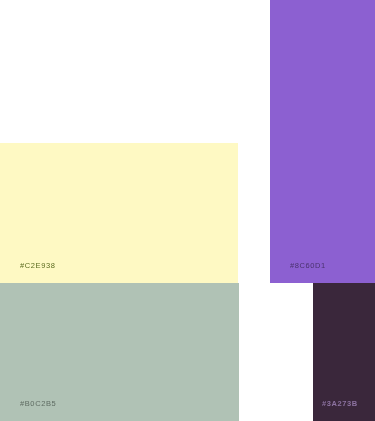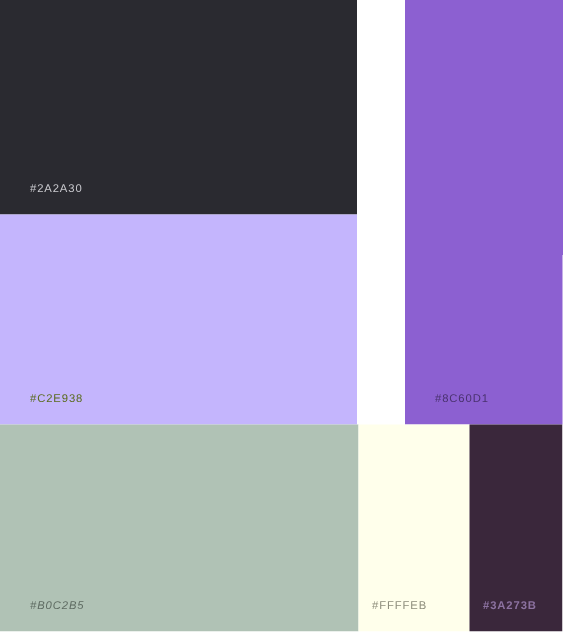--- a/index.html
+++ b/index.html
@@ -44,37 +44,31 @@
   #swatch-plum     { left: 313px; top: 283px; width: 62px;  height: 138px; }
 
   #swatch-cream .swatch-label { left: 9px; }
   #swatch-plum  .swatch-label { left: 9px; }
 </style>
 </head>
 <body>
 
 <div id="palette">
 
-  <div class="swatch" id="swatch-charcoal" style="background-color: rgb(42, 42, 48);">
-    <span class="swatch-label" style="color: rgb(201, 201, 206);">#2A2A30</span>
-  </div>
 
-  <div class="swatch" id="swatch-lime" style="background-color: #c4b5fd;">
+  <div class="swatch" id="swatch-lime" style="background-color: #fef9c3;">
     <span class="swatch-label" style="color: rgb(90, 107, 30);">#C2E938</span>
   </div>
 
   <div class="swatch" id="swatch-purple" style="background-color: rgb(140, 96, 209); margin-left: 32px;">
     <span class="swatch-label" style="color: rgb(74, 50, 111);">#8C60D1</span>
   </div>
 
   <div class="swatch" id="swatch-sage" style="background-color: rgb(176, 194, 181);">
-    <span class="swatch-label" style="color: rgb(94, 107, 98); font-style: italic;">#B0C2B5</span>
+    <span class="swatch-label" style="color: rgb(94, 107, 98);">#B0C2B5</span>
   </div>
 
-  <div class="swatch" id="swatch-cream" style="background-color: rgb(255, 255, 235);">
-    <span class="swatch-label" style="color: rgb(142, 142, 124);">#FFFFEB</span>
-  </div>
 
   <div class="swatch" id="swatch-plum" style="background-color: rgb(58, 39, 59);">
     <span class="swatch-label" style="color: rgb(140, 114, 160); font-weight: bold;">#3A273B</span>
   </div>
 
 </div>
 
 </body></html>

